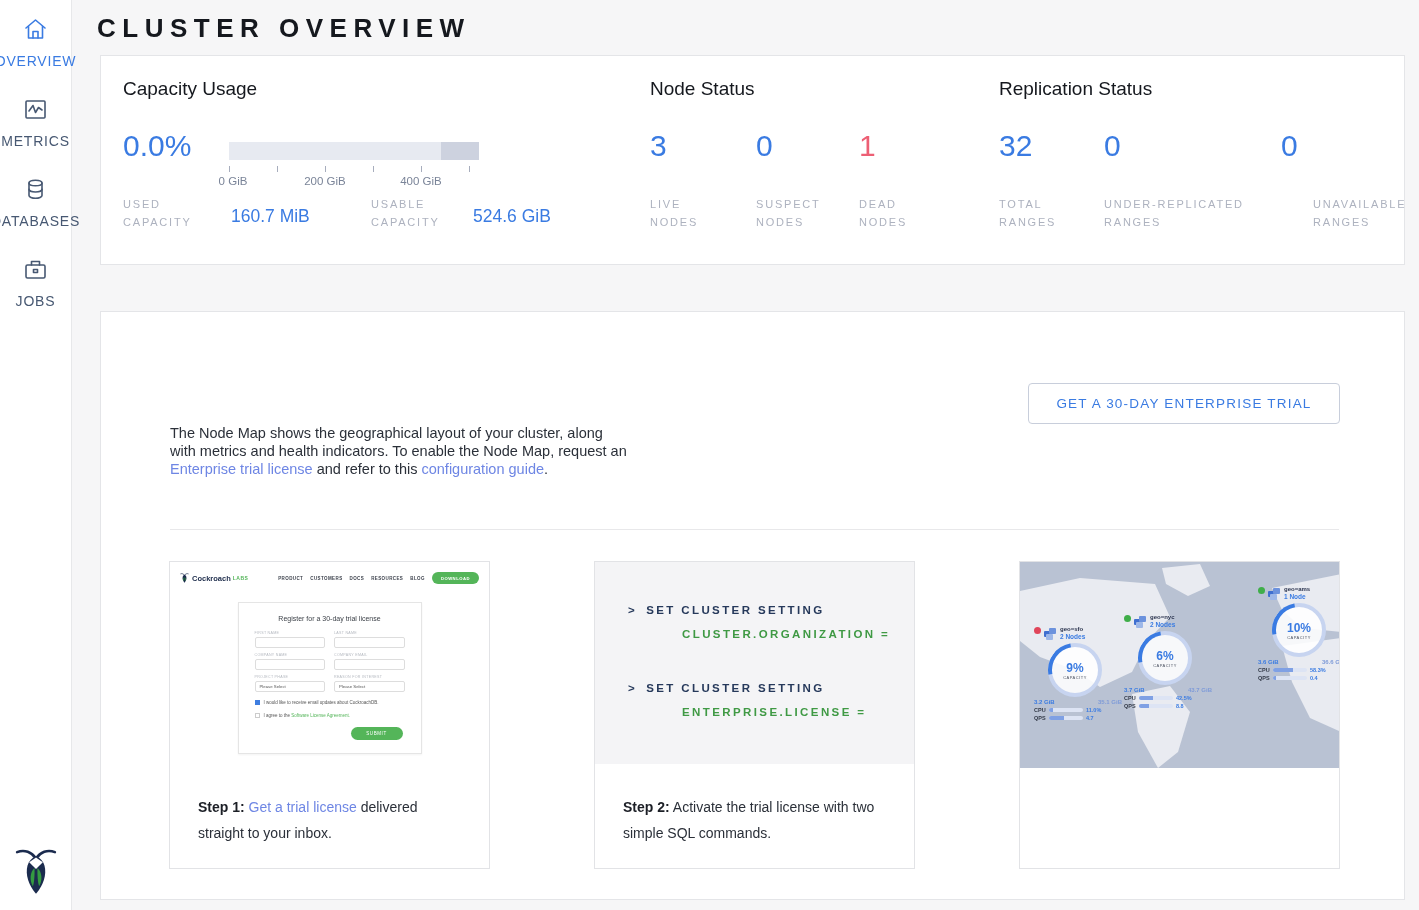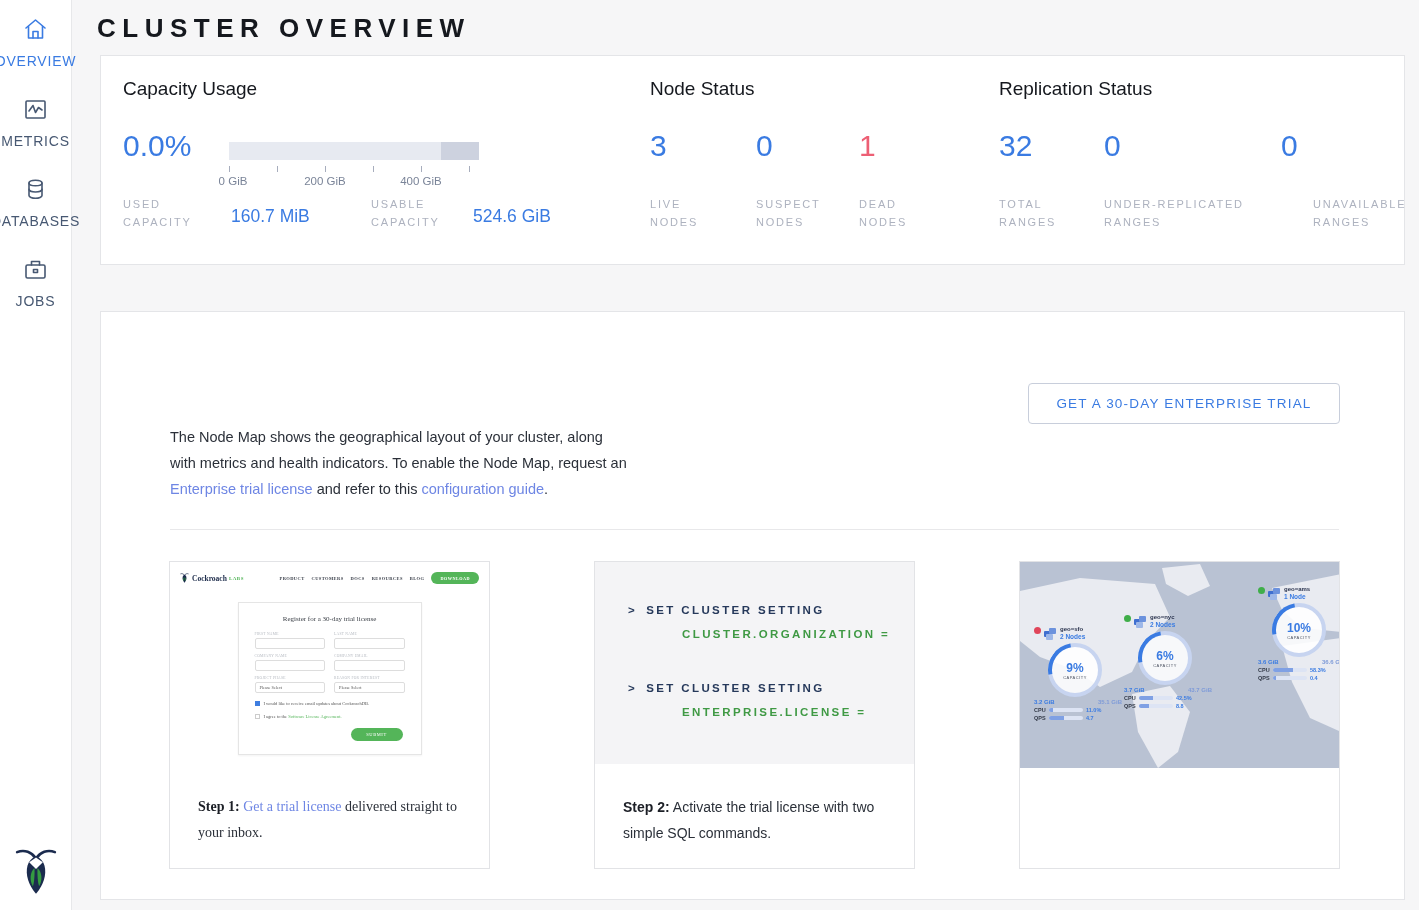--- a/index.html
+++ b/index.html
@@ -38,28 +38,28 @@
   .vb-label { font-size:13px; letter-spacing:2.2px; color:#5a6b85; }
   .vb-value { font-size:13px; letter-spacing:2.2px; color:#3a7be2; margin-left:12px; cursor:pointer; display:flex; align-items:center; }
   .caret { display:inline-block; width:0; height:0; border-left:4.5px solid transparent; border-right:4.5px solid transparent; border-top:6px solid #3a7be2; margin-left:9px; }
   .vb-center { position:absolute; left:50%; transform:translateX(-50%); display:flex; align-items:center; gap:9px; }
   .vb-cluster { font-size:13.5px; letter-spacing:1.5px; font-weight:500; color:#1f232b; }
   .vb-right { margin-left:auto; margin-right:30px; font-size:13px; letter-spacing:2.2px; color:#3a7be2; cursor:pointer; display:flex; align-items:center; }
 
   
   .main-panel { position:absolute; left:100px; top:311px; width:1305px; height:589px; background:#fff; border:1px solid #e4e5e8; }
   .nm-heading { position:absolute; left:69px; top:65px; font-size:22.5px; font-weight:600; color:#15181e; }
-  .nm-desc { position:absolute; left:69px; top:112px; width:462px; font-size:14.5px; line-height:26px; color:#2b3039; }
+  .nm-desc { position:absolute; left:69px; top:112px; width:462px; font-size:14.5px; line-height:18px; color:#2b3039; }
   a.link, .link { color:#6e86e4; text-decoration:none; cursor:pointer; }
   .trial-btn { position:absolute; left:927px; top:71px; width:312px; height:41px; background:#fff; border:1px solid #c8cedb; border-radius:4px; color:#3a7be2; font-size:13.5px; letter-spacing:1.2px; font-family:"Liberation Sans",sans-serif; cursor:pointer; }
   .divider { position:absolute; left:69px; top:217px; width:1169px; height:1px; background:#e8e8ea; }
 
   
   .card { position:absolute; top:249px; width:321px; height:308px; background:#fff; border:1px solid #e2e3e6; overflow:hidden; }
-  .card-1 { left:68px;font-family:Liberation Serif, serif; } .card-2 { left:493px; } .card-3 { left:918px; }
+  .card-1 { left:68px; } .card-2 { left:493px; } .card-3 { left:918px; }
   .caption { position:absolute; left:28px; right:22px; top:232px; font-size:14px; line-height:26px; color:#2b3039; }
   .caption b { color:#1c1f26;text-align:center; }
 
   
   .site-thumb { position:absolute; left:0; top:0; right:0; height:206px; background:#fff; }
   .site-head { display:flex; align-items:center; padding:7px 10px 4px 10px; }
   .s-brand { font-size:7.5px; font-weight:bold; color:#1c2b4a; margin-left:3px; }
   .s-brand-suffix { font-size:5px; font-weight:bold; color:#54b559; margin-left:2px; letter-spacing:.5px; }
   .s-nav { margin-left:auto; display:flex; gap:7px; align-items:center; }
   .s-nav span { font-size:4.5px; font-weight:bold; color:#3a3f4a; letter-spacing:.4px; }

